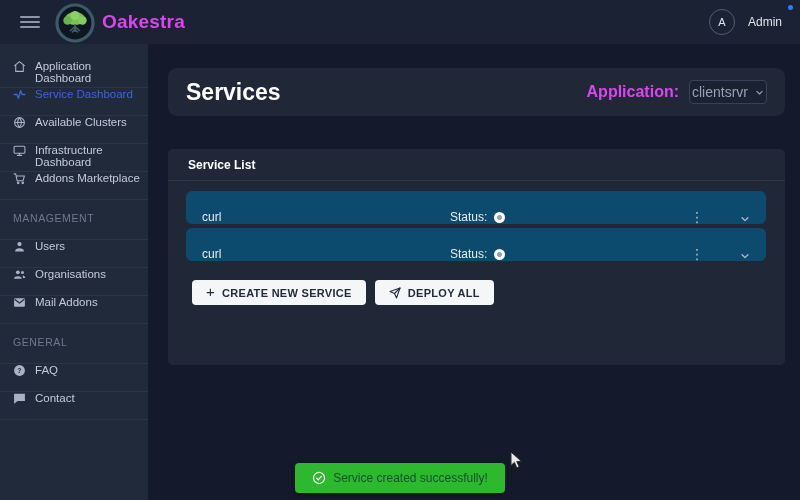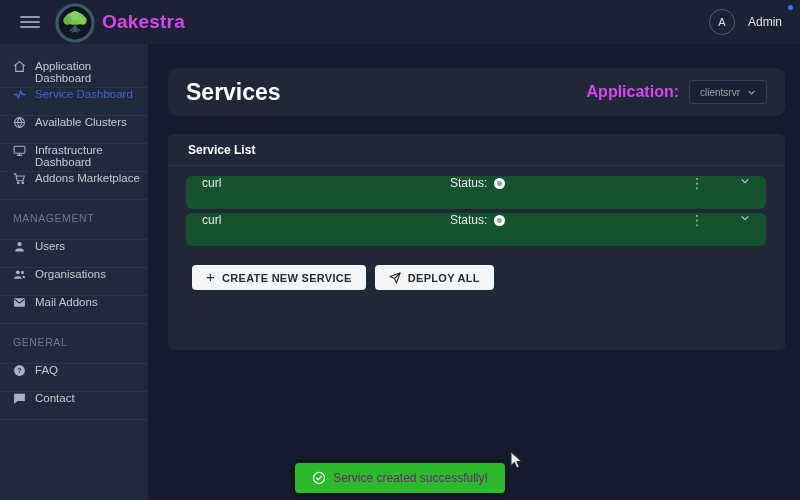--- a/index.html
+++ b/index.html
@@ -45,35 +45,35 @@
     position:absolute; left:168px; top:68px; width:617px; height:48px;
     background:#202837; border-radius:9px;
     display:flex; align-items:center; padding:0 18px;
   }
   .page-title { font-size:23px; font-weight:bold; color:#ffffff; }
   .app-select-group { margin-left:auto; display:flex; align-items:center; gap:10px; }
   .app-label { font-size:16px; font-weight:bold; color:#d946ef; }
   .app-dropdown {
     width:78px; height:24px; background:#1a2130; border:1px solid #39415a;
     border-radius:4px; display:flex; align-items:center; justify-content:center;
-    gap:7px; font-size:10px; color:#97a0b2; cursor:pointer;
+    gap:7px; font-size:14px; color:#97a0b2; cursor:pointer;
   }
   .list-panel {
-    position:absolute; left:168px; top:134px; width:617px; height:216px;
+    position:absolute; left:168px; top:149px; width:617px; height:216px;
     background:#202837; border-radius:5px;
   }
   .list-header {
     height:32px; display:flex; align-items:center; padding-left:20px;
     font-size:12px; font-weight:bold; color:#ffffff;
     border-bottom:1px solid rgba(255,255,255,0.07);
   }
   .rows { padding:10px 19px 0 18px; }
   .service-row {
-    height:33px; background:#14532d; border-radius:6px;
-    display:flex; align-items:flex-start; padding:0 16px; margin-bottom:4px;
+    height:33px; background:#0c4a6e; border-radius:6px;
+    display:flex; align-items:flex-end; padding:0 16px; margin-bottom:4px;
     font-size:12px; color:#e8ebf0;
   }
   .row-name { flex:0 0 248px; }
   .status-group { display:flex; align-items:center; gap:7px; color:#e8ebf0; }
   .status-dot {
     width:11px; height:11px; border-radius:50%;
     background:radial-gradient(circle, #99a2b2 0 28%, #ffffff 34%);
   }
   .row-kebab { margin-left:auto; color:#b6bfcf; font-size:14px; line-height:1; cursor:pointer; padding:0 4px; }
   .row-chevron { margin-left:32px; color:#b6bfcf; cursor:pointer; display:flex; }
@@ -81,21 +81,21 @@
   .btn {
     height:25px; background:#f4f6f8; color:#232b3d; border:none; border-radius:4px;
     font-family:"Liberation Sans", sans-serif;
     font-size:11px; font-weight:bold; letter-spacing:0.3px;
     display:inline-flex; align-items:center; gap:7px; padding:0 14px; cursor:pointer;
   }
   .btn .plus { font-size:15px; font-weight:normal; position:relative; top:-1px; }
   
   .toast {
     position:absolute; left:295px; top:463px; width:210px; height:30px;
-    background:#2db92d; border-radius:4px; color:#701a75; font-size:12px;
+    background:#2db92d; border-radius:4px; color:#14532d; font-size:12px;
     display:flex; align-items:center; justify-content:center; gap:7px;
     box-shadow:0 2px 6px rgba(0,0,0,0.35); z-index:8;
   }
   
   .cursor { position:absolute; left:510px; top:451px; z-index:10; pointer-events:none; }
 </style>
 </head>
 <body>
 
 <div id="app">

